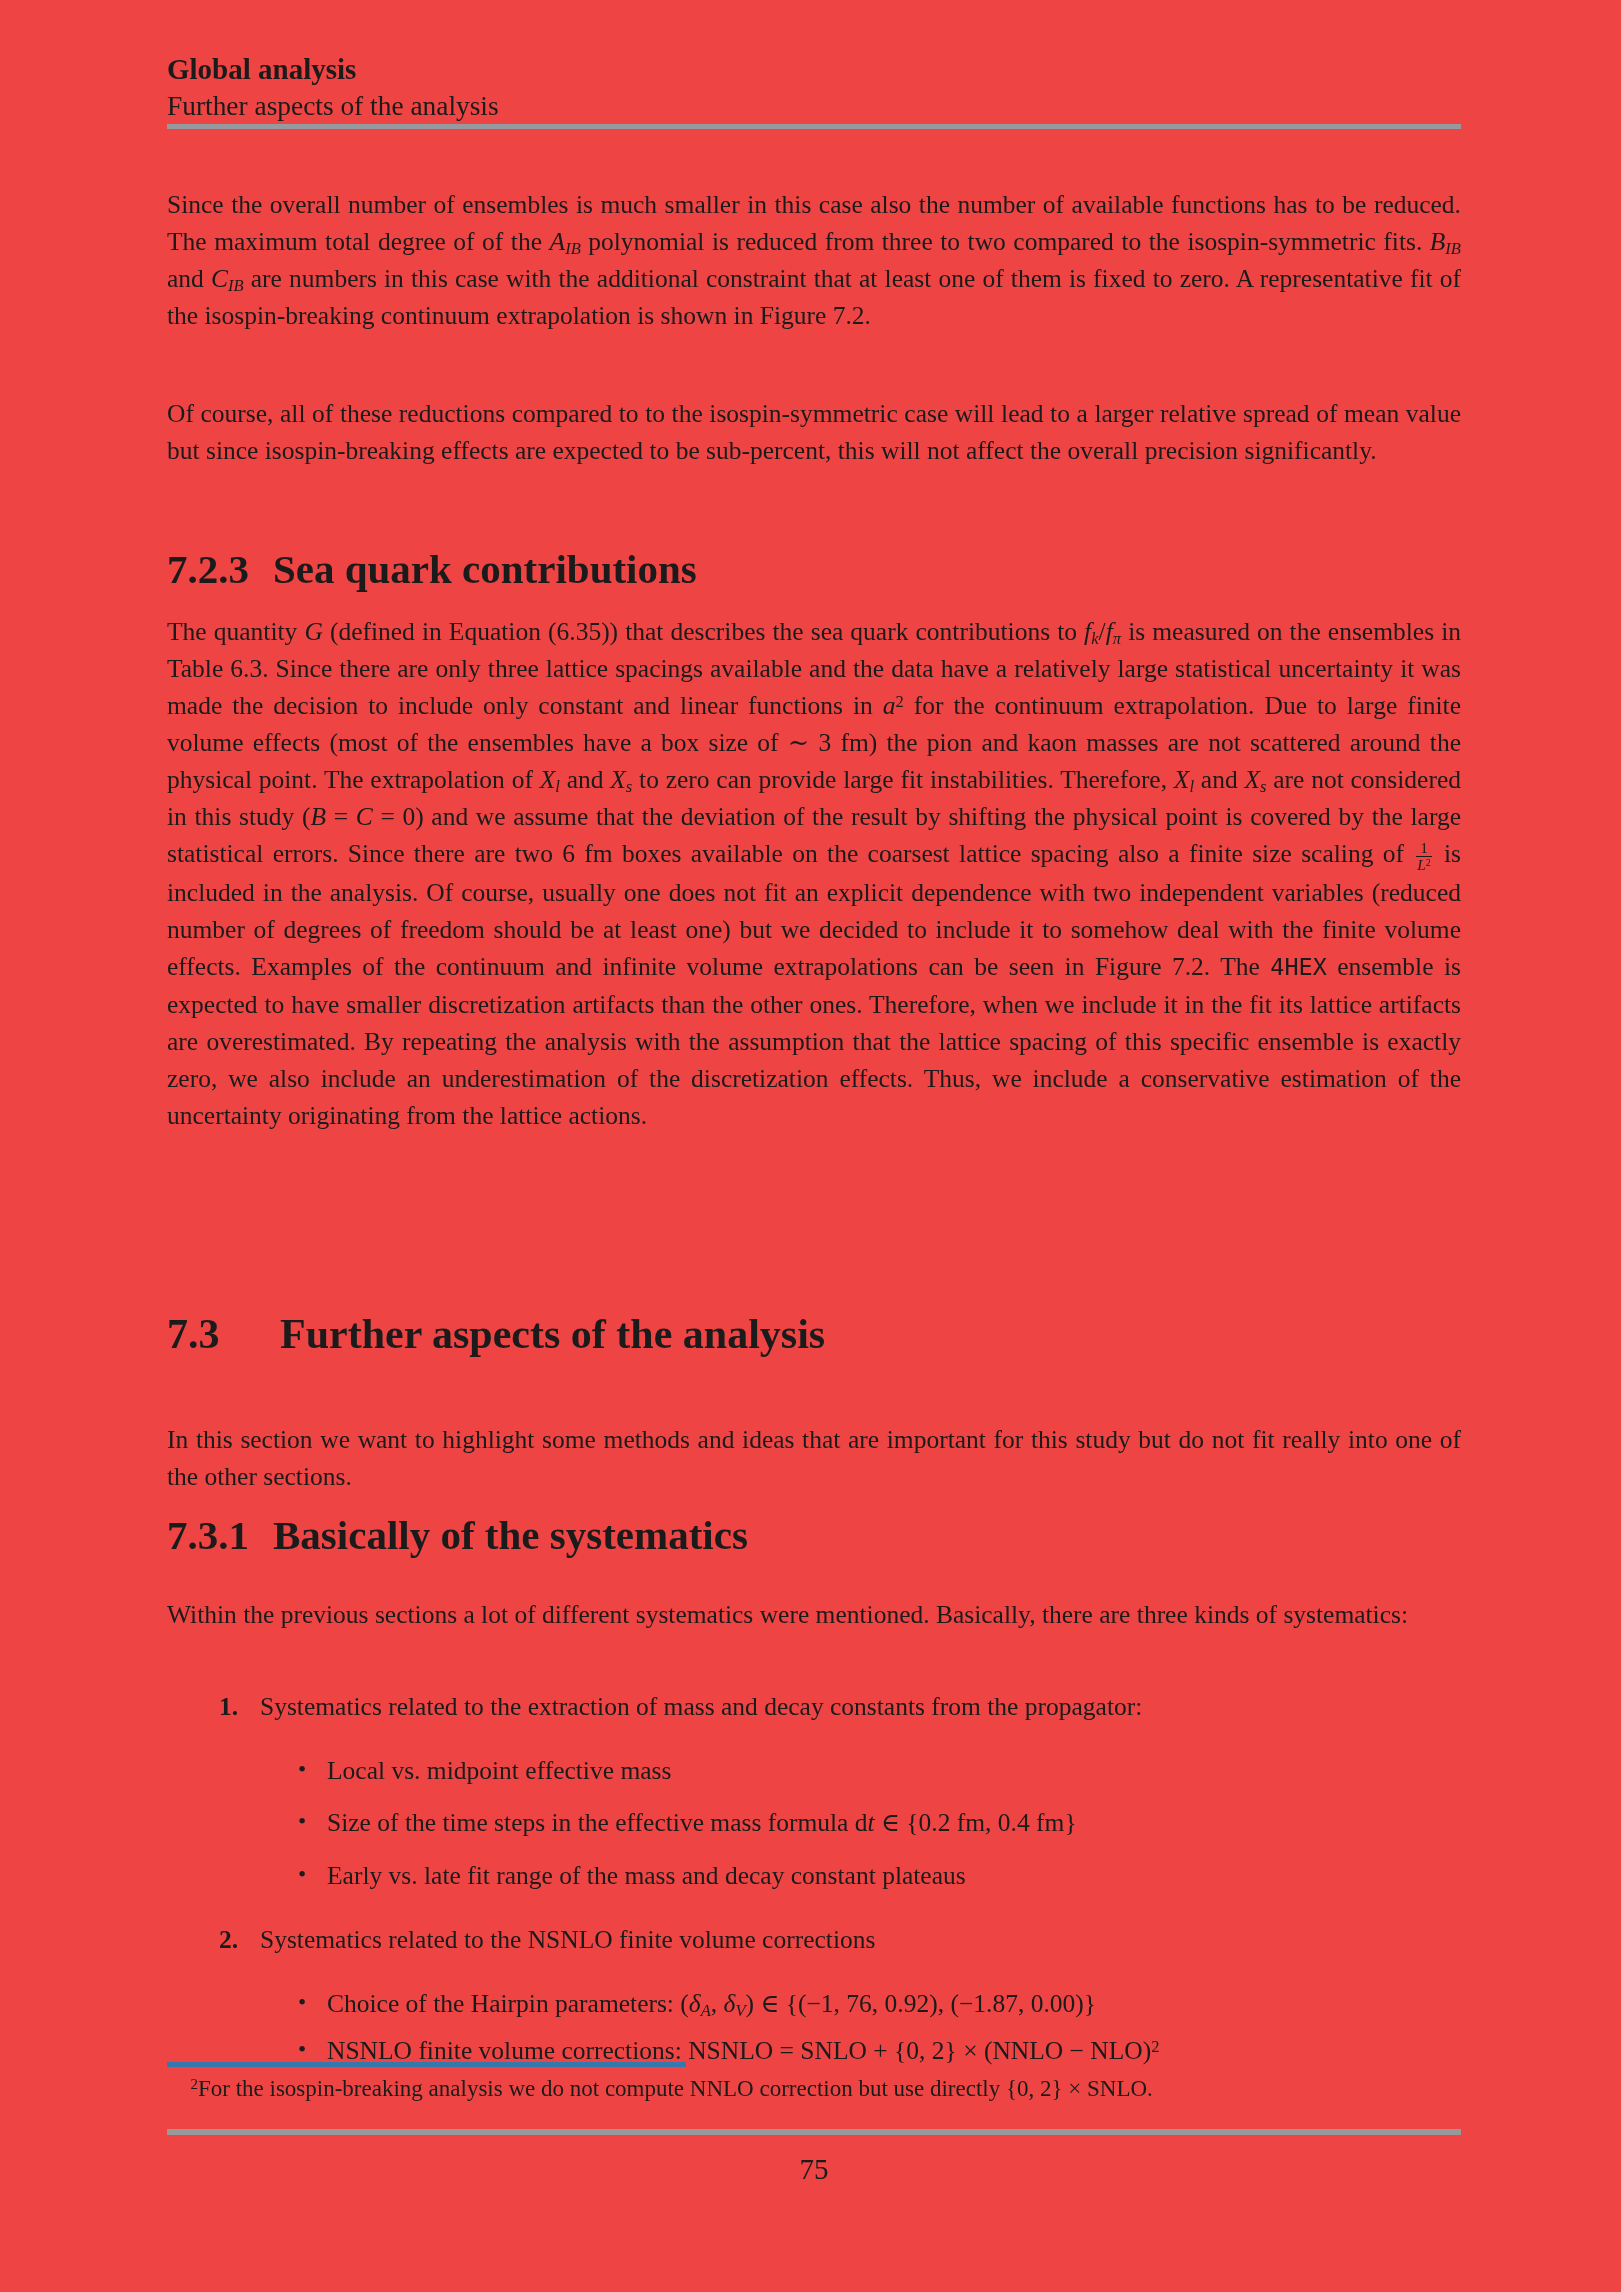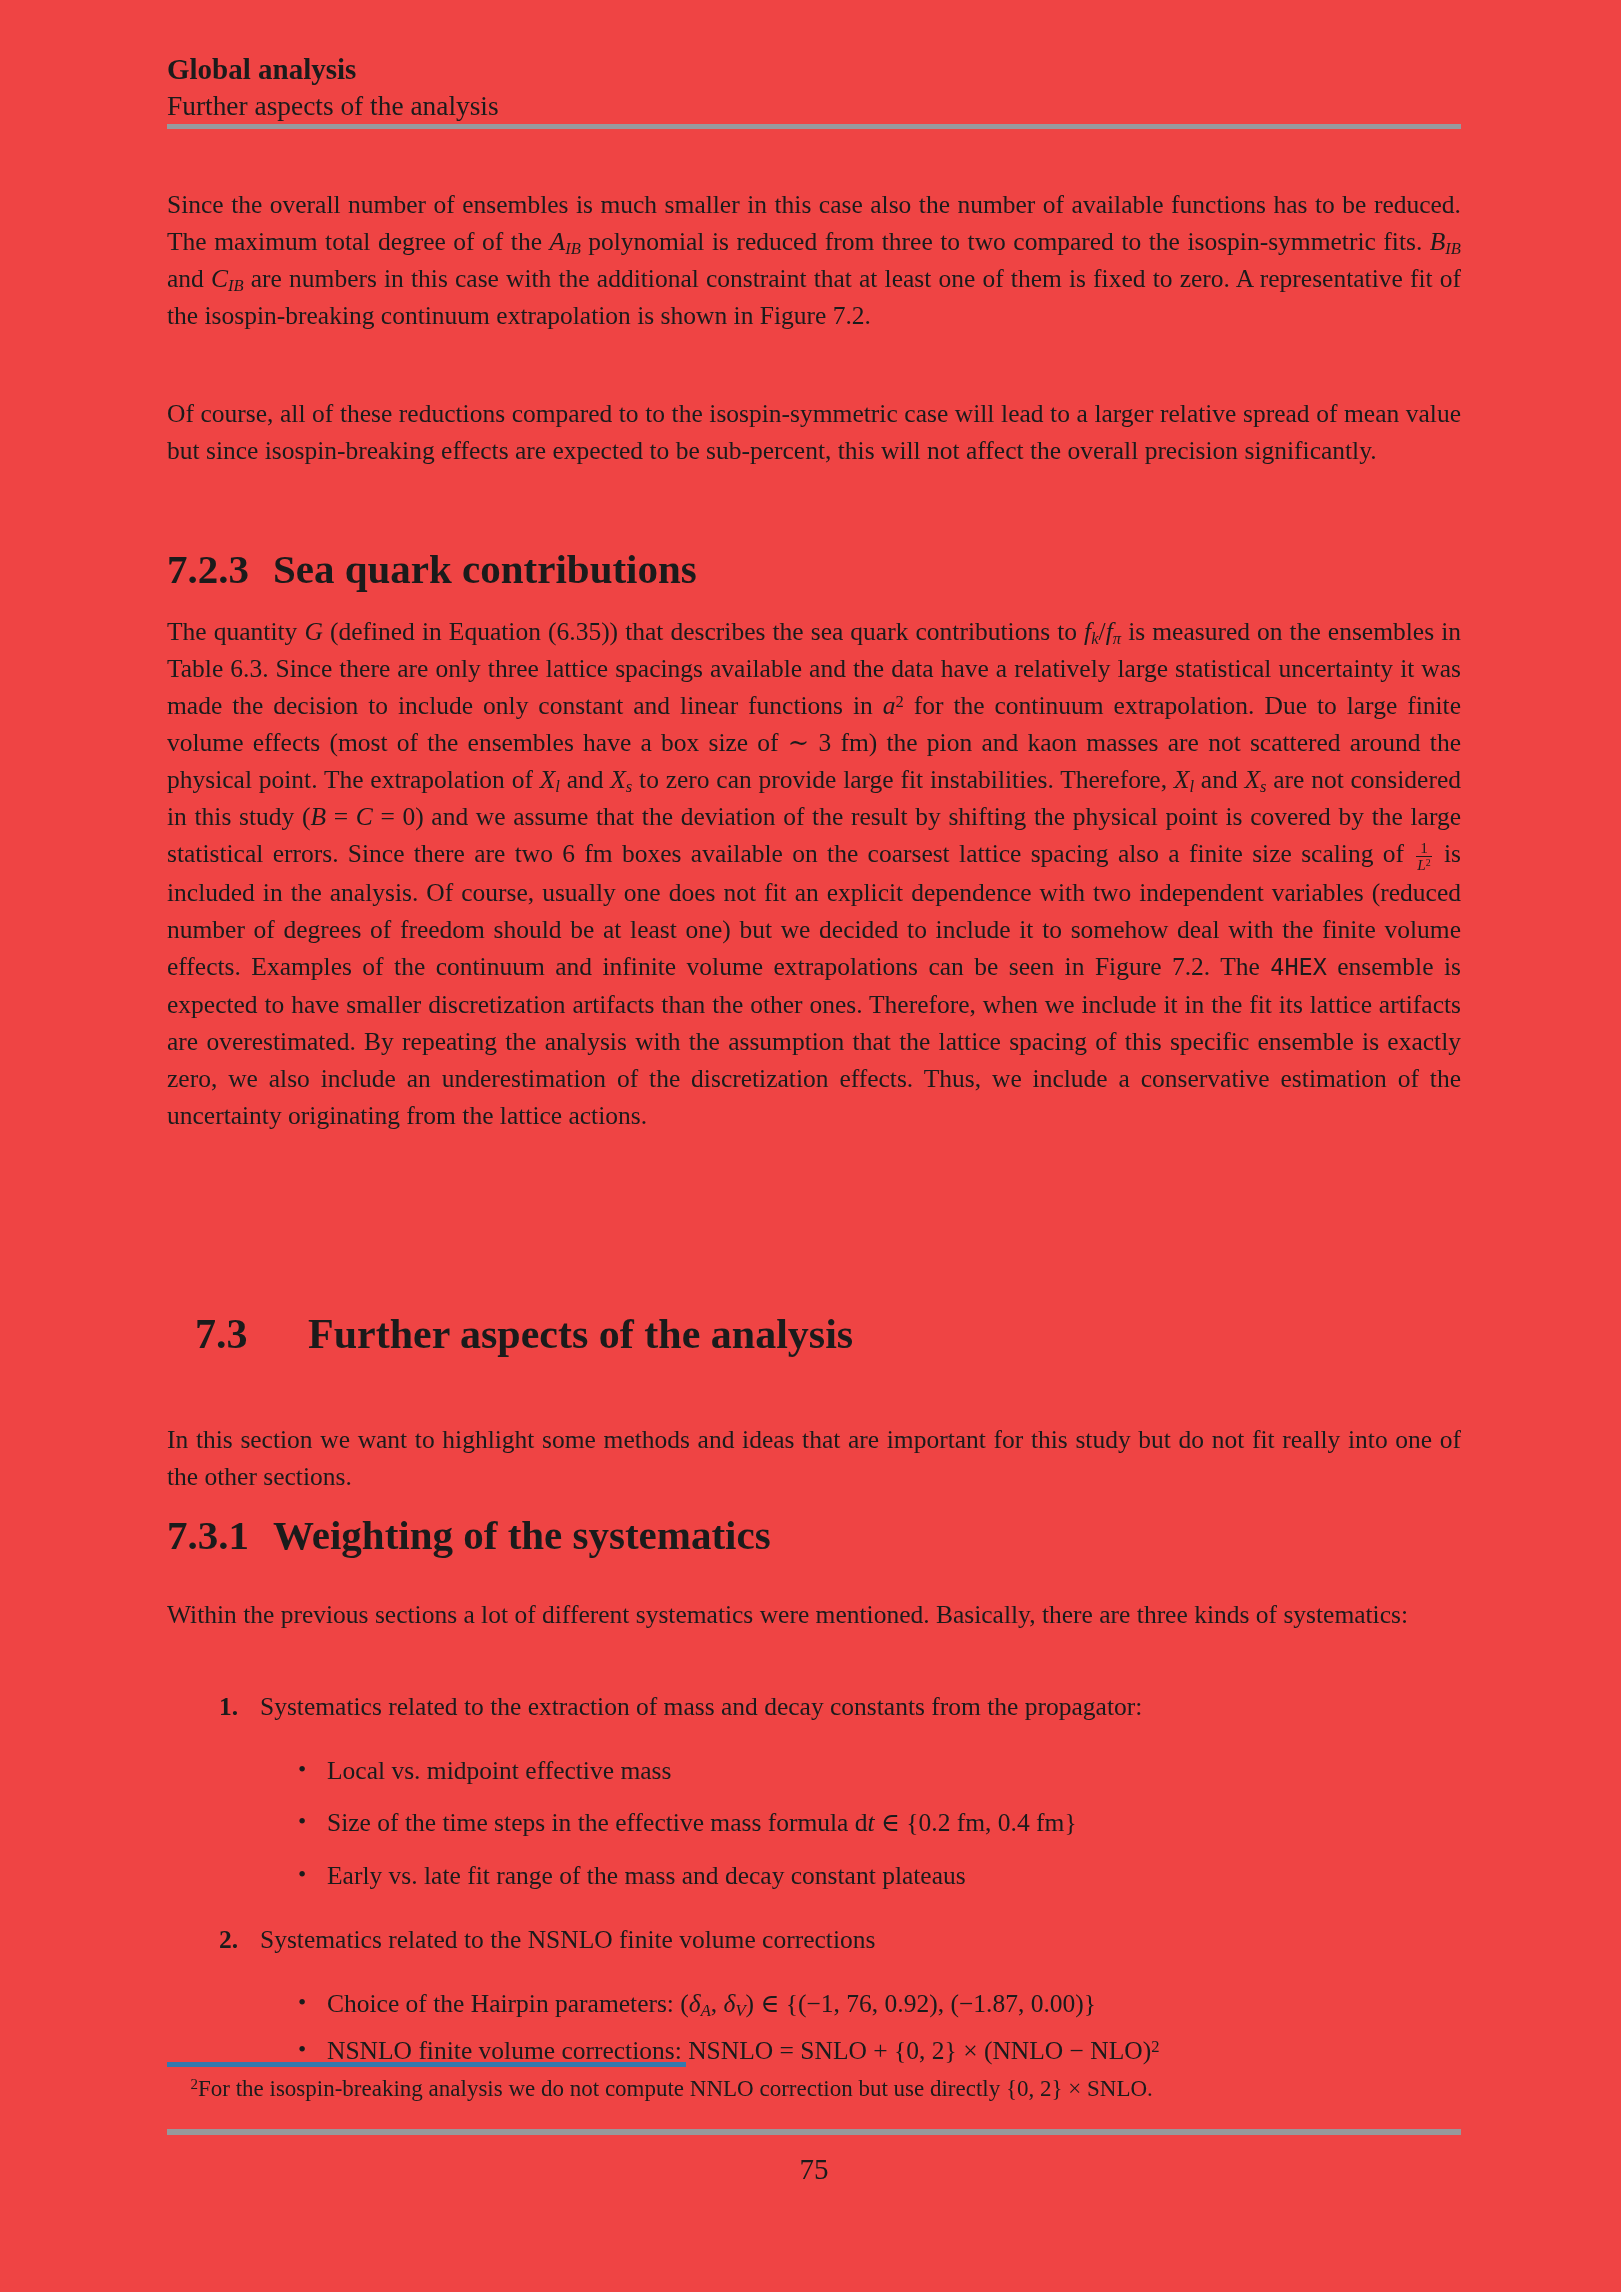--- a/index.html
+++ b/index.html
@@ -23,21 +23,21 @@
   .p1{top:186px;}
   .p2{top:395px;}
   .p3{top:613px;}
   .p4{top:1421px;}
   .p5{top:1596px;}
   
   .h-subsec{font-weight:bold;font-size:41px;line-height:1.2;}
   .h723{top:545px;}
   .h731{top:1511px;}
   .h-sec{font-weight:bold;font-size:42px;line-height:1.2;}
-  .h73{top:1309px;margin-left:28px;}
+  .h73{top:1309px;}
   .h-subsec .num{display:inline-block;width:106px;}
   .h-sec .num{display:inline-block;width:113px;}
   
   .list{top:1688px;}
   .li-head{position:relative;padding-left:93px;font-size:25.5px;line-height:37px;text-align:justify;}
   .li-label{position:absolute;left:52px;font-weight:bold;}
   .li-bullet{position:relative;padding-left:160px;font-size:25.5px;line-height:37px;text-align:justify;}
   .li-dot{position:absolute;left:131px;top:-1px;font-size:23.5px;}
   .mt27{margin-top:26.5px;}
   .mt16{margin-top:15.7px;}
@@ -77,21 +77,21 @@
 
   <p class="abs para p3"><span>The quantity </span><span class="it">G</span><span> (defined in Equation (6.35)) that describes the sea quark contributions to </span><span class="it">f</span><sub class="it">k</sub><span>/</span><span class="it">f</span><sub class="it">π</sub><span> is measured on the ensembles in Table 6.3. Since there are only three lattice spacings available and the data have a relatively large statistical uncertainty it was made the decision to include only constant and linear functions in </span><span class="it">a</span><sup>2</sup><span> for the continuum extrapolation. Due to large finite volume effects (most of the ensembles have a box size of ∼ 3 fm) the pion and kaon masses are not scattered around the physical point. The extrapolation of </span><span class="it">X</span><sub class="it">l</sub><span> and </span><span class="it">X</span><sub class="it">s</sub><span> to zero can provide large fit instabilities. Therefore, </span><span class="it">X</span><sub class="it">l</sub><span> and </span><span class="it">X</span><sub class="it">s</sub><span> are not considered in this study (</span><span class="it">B</span><span> = </span><span class="it">C</span><span> = 0) and we assume that the deviation of the result by shifting the physical point is covered by the large statistical errors. Since there are two 6 fm boxes available on the coarsest lattice spacing also a finite size scaling of </span><span class="frac"><span class="fn">1</span><span class="fd"><span class="it">L</span><sup>2</sup></span></span><span> is included in the analysis. Of course, usually one does not fit an explicit dependence with two independent variables (reduced number of degrees of freedom should be at least one) but we decided to include it to somehow deal with the finite volume effects. Examples of the continuum and infinite volume extrapolations can be seen in Figure 7.2. The </span><span class="tt">4HEX</span><span> ensemble is expected to have smaller discretization artifacts than the other ones. Therefore, when we include it in the fit its lattice artifacts are overestimated. By repeating the analysis with the assumption that the lattice spacing of this specific ensemble is exactly zero, we also include an underestimation of the discretization effects. Thus, we include a conservative estimation of the uncertainty originating from the lattice actions.</span></p>
 
   <div class="abs h-sec h73">
     <span class="num">7.3</span><span>Further aspects of the analysis</span>
   </div>
 
   <p class="abs para p4"><span>In this section we want to highlight some methods and ideas that are important for this study but do not fit really into one of the other sections.</span></p>
 
   <div class="abs h-subsec h731">
-    <span class="num">7.3.1</span><span>Weighting of the systematics</span>
+    <span class="num">7.3.1</span><span>Basically of the systematics</span>
   </div>
 
   <p class="abs para p5"><span>Within the previous sections a lot of different systematics were mentioned. Basically, there are three kinds of systematics:</span></p>
 
   <div class="abs list">
 
     <div class="li-head">
       <span class="li-label">1.</span>
       <span><span>Systematics related to the extraction of mass and decay constants from the propagator:</span></span>
     </div>

